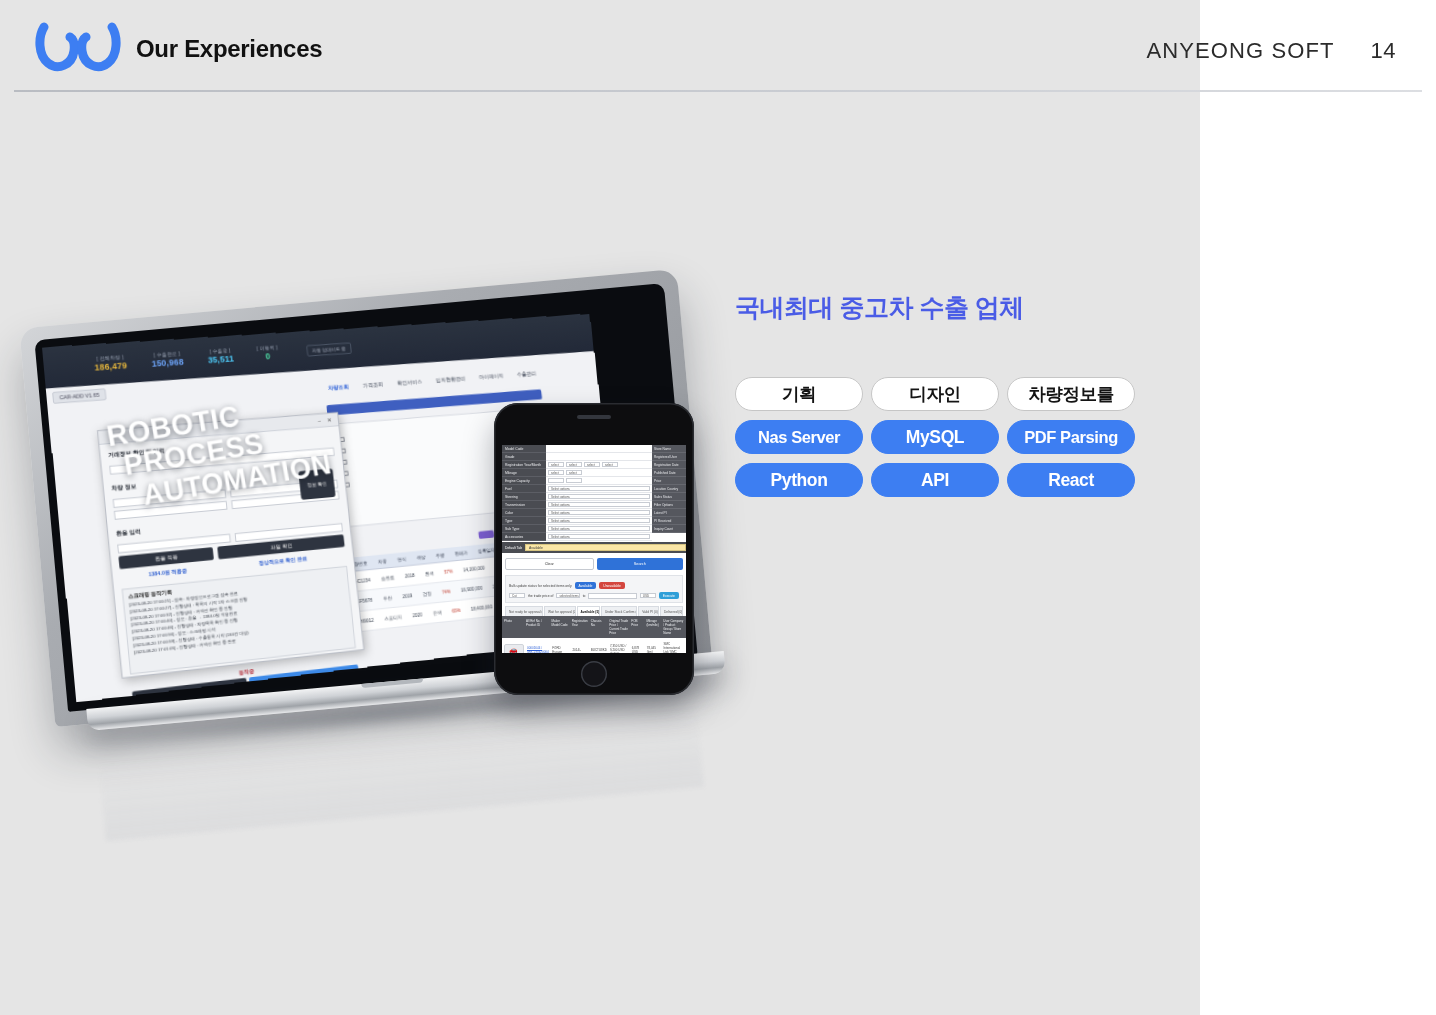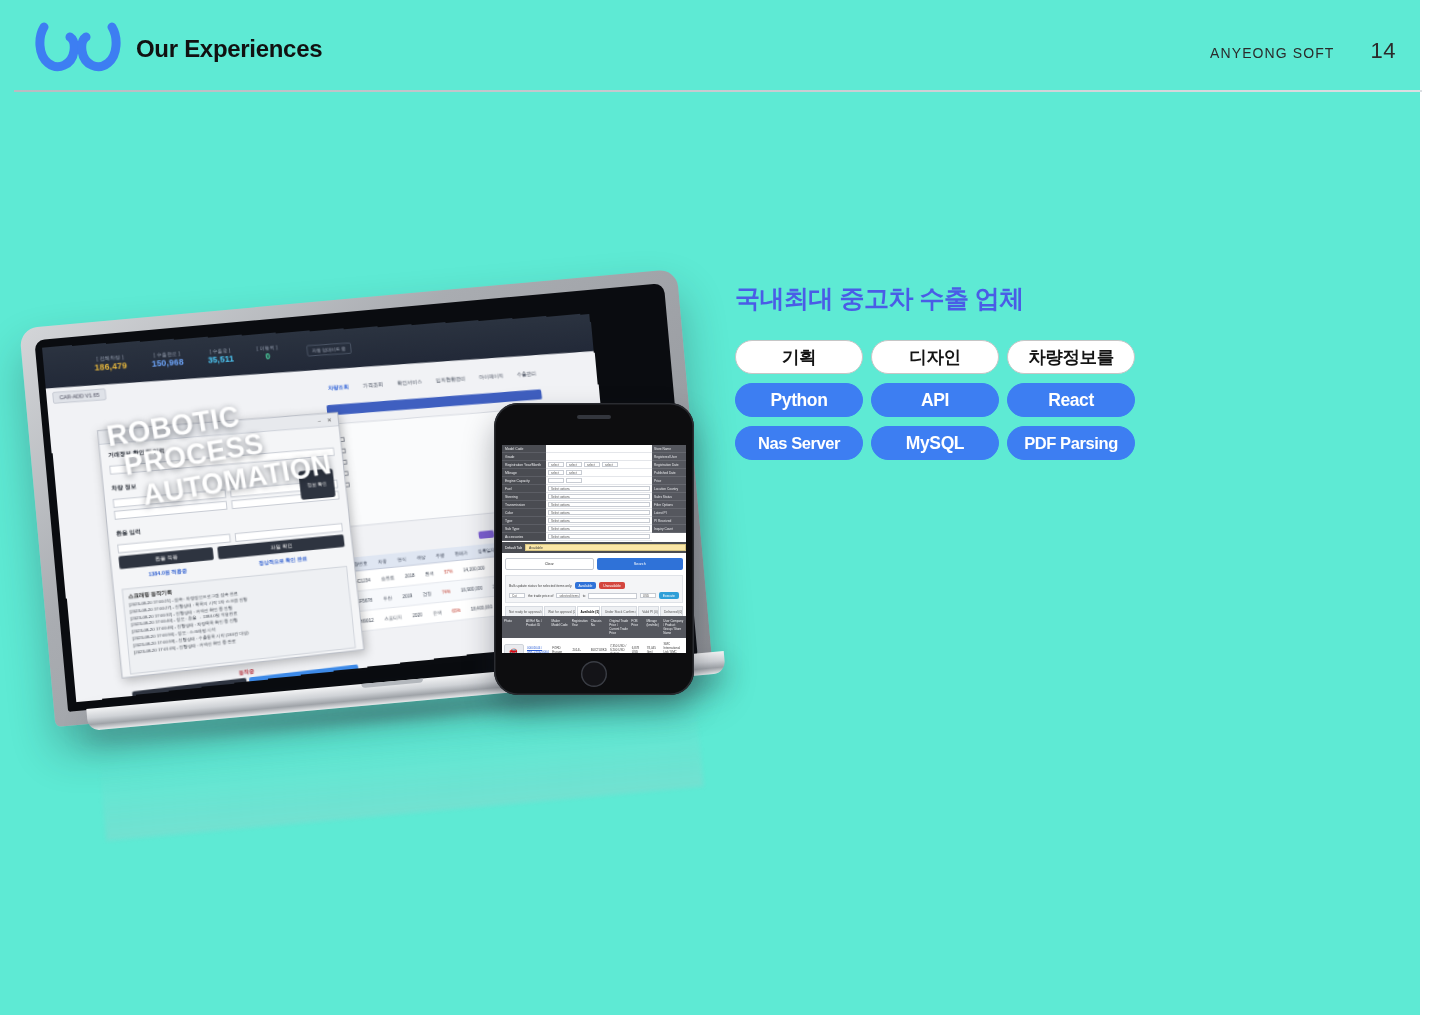--- a/index.html
+++ b/index.html
@@ -2,60 +2,60 @@
 <html><head>
 <meta charset="utf-8">
 <style>
   * { margin:0; padding:0; box-sizing:border-box; }
   html, body {
     width:1436px; height:1015px;
     background:#ffffff;
     font-family:"Liberation Sans", sans-serif;
     overflow:hidden;
   }
-  .slide { position:relative; width:1420px; height:1015px; background:#5eead4; }
+  .slide { position:relative; width:1200px; height:1015px; background:#e5e5e5; }
 
   
   .header {
     position:absolute; left:0; top:0; width:1436px; height:92px;
   }
   .header-rule {
     position:absolute; left:14px; top:90px; width:1408px; height:2px;
     background:linear-gradient(to right,#b9bcc2 0%,#c9ccd2 55%,#dcdee2 100%);
   }
   .brand { position:absolute; left:34px; top:21px; display:flex; align-items:center; gap:14px; }
   .brand-logo { width:88px; height:56px; display:block; }
   .brand-title {
     font-size:24px; font-weight:700; color:#111; letter-spacing:-0.3px;
     line-height:1; white-space:nowrap;
   }
   .header-right {
     position:absolute; right:40px; top:38px;
     display:flex; align-items:baseline; gap:36px;
   }
-  .org-name { font-size:14px; color:#2b2b2b; letter-spacing:1.1px; }
+  .org-name { font-size:22px; color:#2b2b2b; letter-spacing:1.1px; }
   .page-no  { font-size:22px; color:#2b2b2b; letter-spacing:0.5px; }
 
   
-  .content { position:absolute; left:735px; top:283px; width:665px; }
+  .content { position:absolute; left:735px; top:292px; width:665px; }
   .eyebrow {
     font-size:25px; font-weight:700; color:#4a5ce6; letter-spacing:-0.5px;
     line-height:1.25; margin-bottom:8px;
   }
   .headline {
     font-size:54px; font-weight:800; color:#0d0d0d; letter-spacing:-2px;
     line-height:1.12; white-space:nowrap;
   }
   .body-copy {
     margin-top:38px; font-size:20.5px; font-weight:500; color:#1c1c1c;
     line-height:1.53; letter-spacing:-0.7px;
   }
 
   
-  .tags { margin-top:26px; display:flex; flex-direction:column; gap:9px; }
+  .tags { margin-top:54px; display:flex; flex-direction:column; gap:9px; }
   .tag-row { display:flex; gap:8px; }
   .pill {
     width:128px; height:34px; border-radius:17px;
     display:flex; align-items:center; justify-content:center;
     font-size:17.5px; font-weight:700; letter-spacing:-0.4px;
     white-space:nowrap; user-select:none;
   }
   .pill.outline { background:#fff; border:1.6px solid #c6c6c6; color:#141414; }
   .pill.filled  { background:#3d7ef2; border:1.6px solid #3d7ef2; color:#fff; }
   .pill.filled.small-text { font-size:16.5px; }
@@ -662,25 +662,25 @@
   <div class="content">
     <div class="eyebrow">국내최대 중고차 수출 업체</div>
 
     <div class="tags">
       <div class="tag-row">
         <div class="pill outline">기획</div>
         <div class="pill outline">디자인</div>
         <div class="pill outline">차량정보를</div>
       </div>
       <div class="tag-row">
+        <div class="pill filled small-text">Nas Server</div>
+        <div class="pill filled">MySQL</div>
+        <div class="pill filled small-text">PDF Parsing</div>
+      </div>
+      <div class="tag-row">
         <div class="pill filled">Python</div>
         <div class="pill filled">API</div>
         <div class="pill filled">React</div>
       </div>
-      <div class="tag-row">
-        <div class="pill filled small-text">Nas Server</div>
-        <div class="pill filled">MySQL</div>
-        <div class="pill filled small-text">PDF Parsing</div>
-      </div>
     </div>
   </div>
 
 </div>
 
 </body></html>

